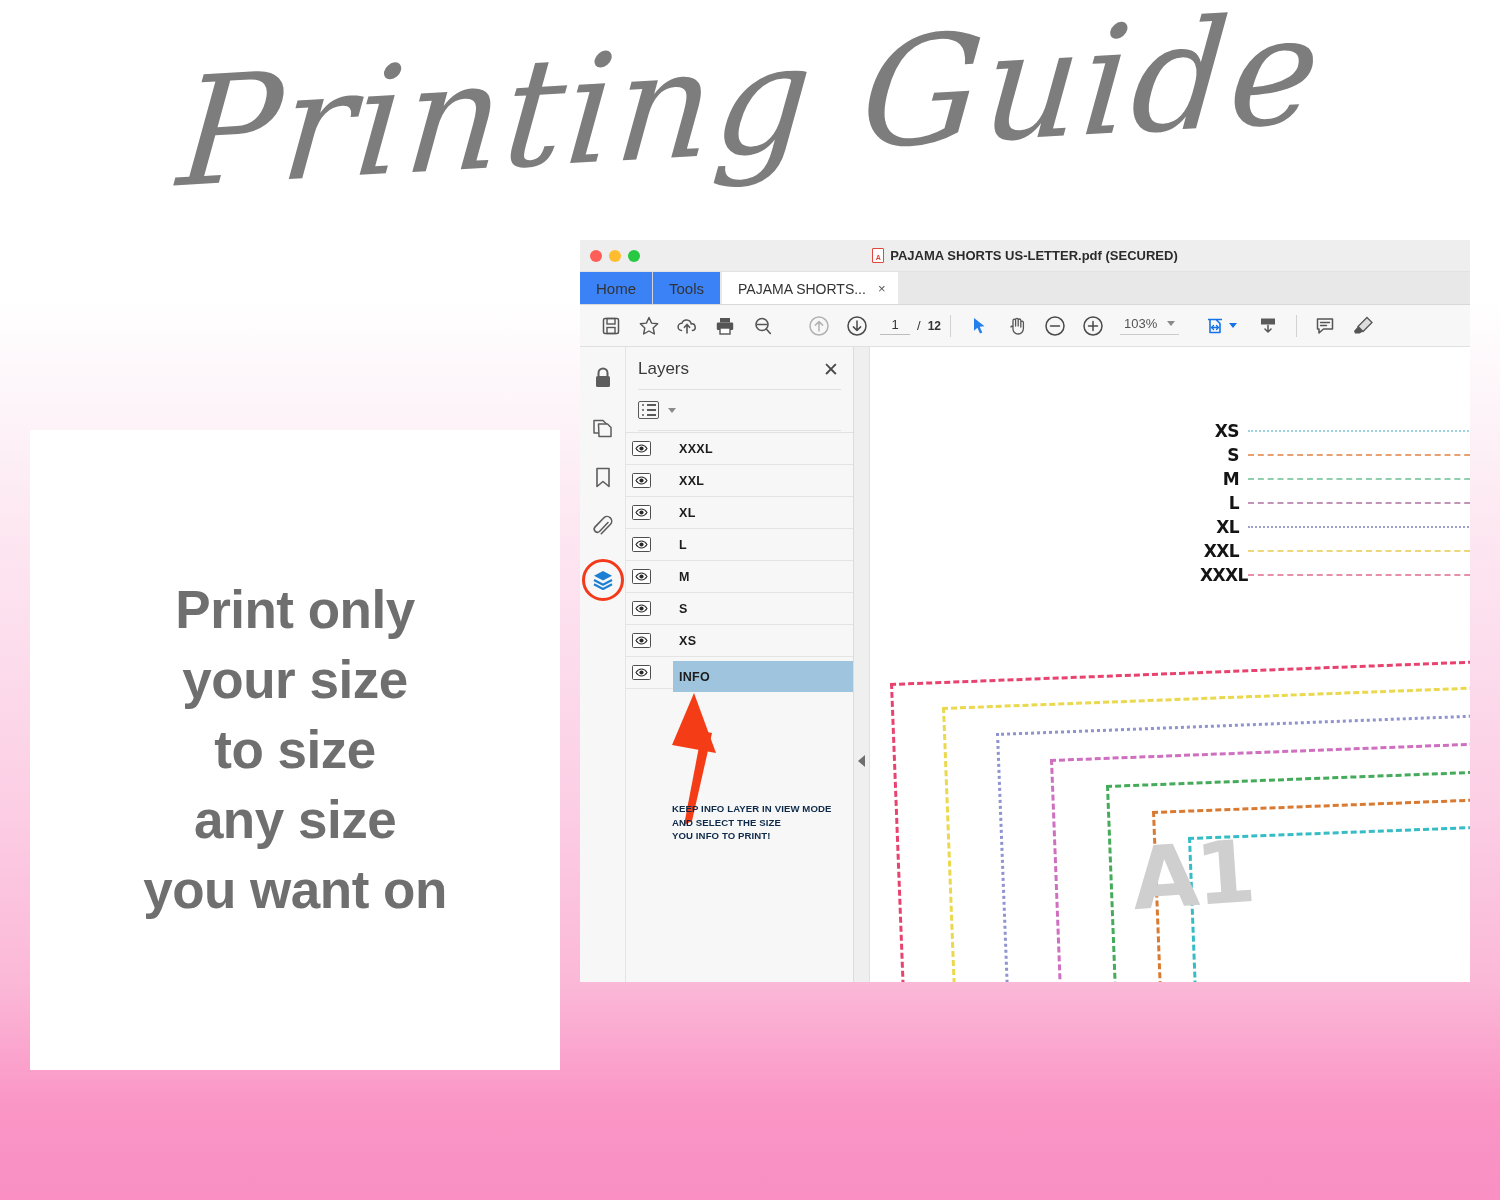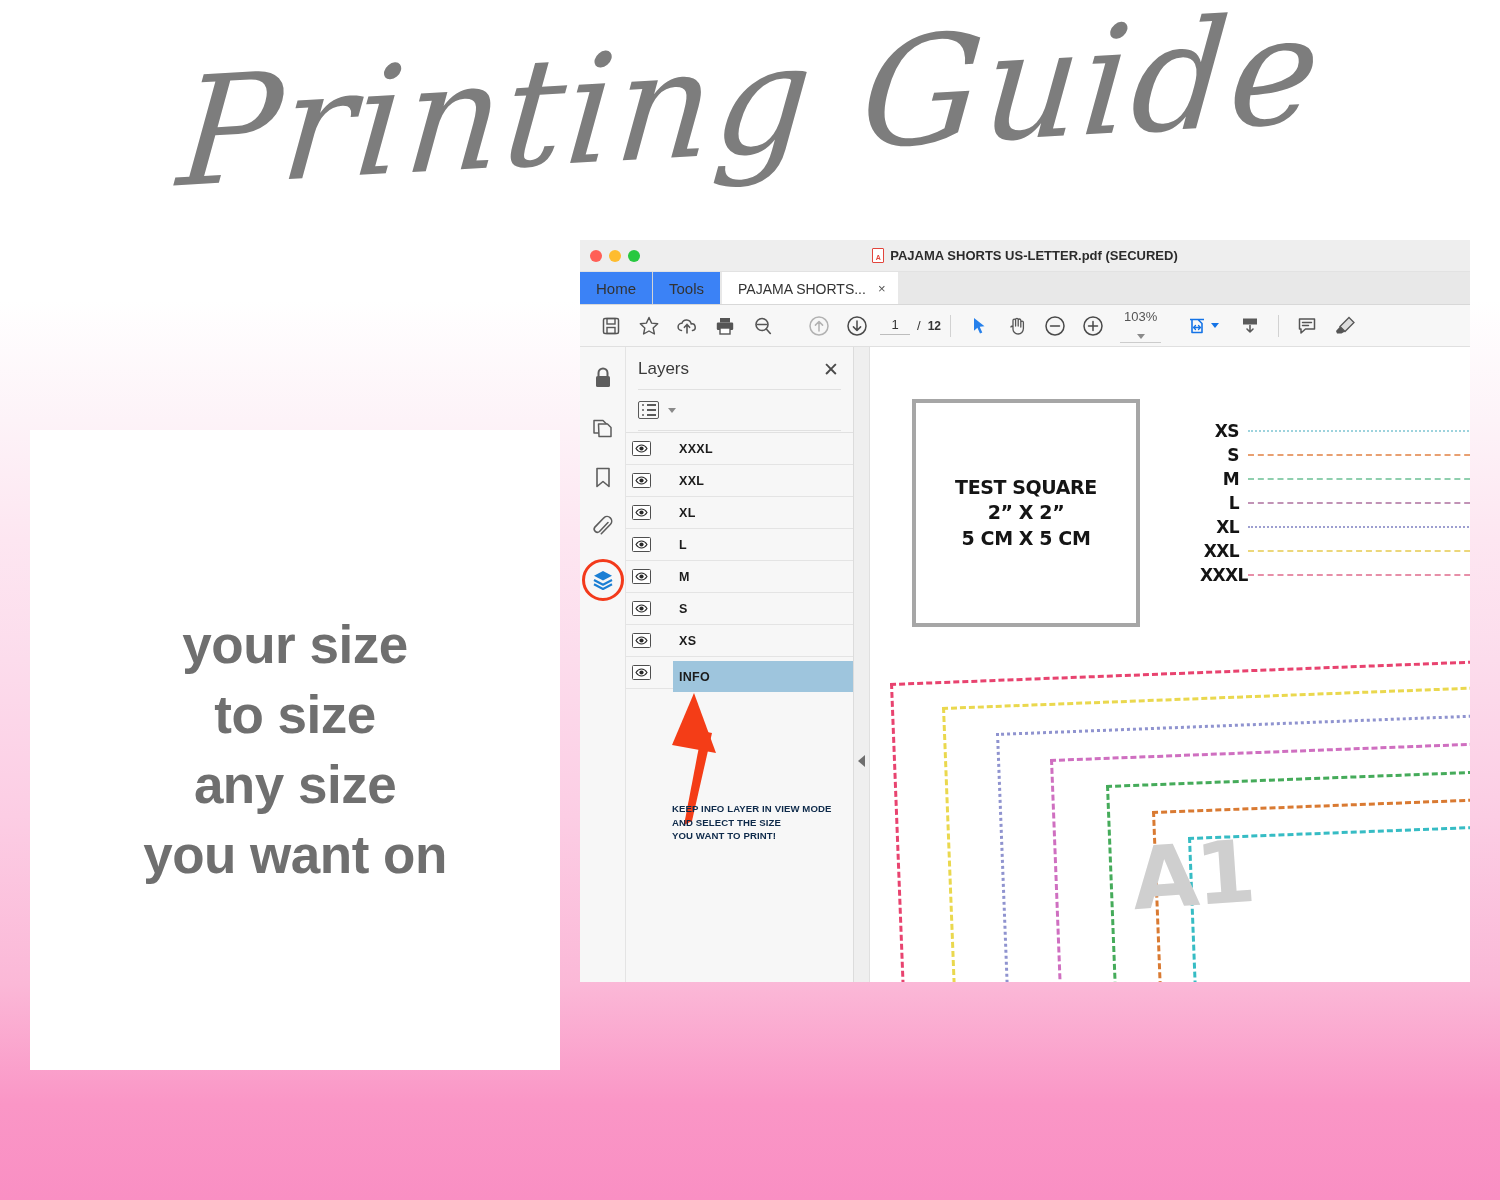--- a/index.html
+++ b/index.html
@@ -113,21 +113,21 @@
   }
   #page-current {
     width: 30px; text-align: center; border: none;
     border-bottom: 1px solid #bdbdbd; background: transparent;
     font-size: 13px; color: #333; font-family: "Liberation Sans", sans-serif;
     padding-bottom: 2px;
   }
   #page-total { font-weight: bold; font-size: 12px; color: #333; }
   #zoom-box {
     display: flex; align-items: center; gap: 10px; margin-left: 8px;
-    border-bottom: 1px solid #ccc; padding: 0 4px 3px 4px; flex-direction: column;
+    border-bottom: 1px solid #ccc; padding: 0 4px 3px 4px;
   }
   #zoom-value { font-size: 13px; color: #555; }
   .caret-dn {
     width: 0; height: 0; border-left: 4.5px solid transparent;
     border-right: 4.5px solid transparent; border-top: 5px solid #8a8a8a;
   }
 
   
   #win-body { display: flex; height: calc(935px - 32px - 33px - 42px); }
 
@@ -241,20 +241,21 @@
 </style>
 </head>
 <body>
 
 <div id="title-wrap">
   <div id="title-script">Printing Guide</div>
 </div>
 
 <div id="info-card">
   <div id="info-card-text">
+      <div>Print only</div>
       <div>your size</div>
       <div>to size</div>
       <div>any size</div>
       <div>you want on</div>
     </div>
 </div>
 
 <div id="acrobat-window">
 
   <div id="titlebar">
@@ -531,37 +532,30 @@
   </div>
         </div>
 
       <svg id="ann-arrow" width="80" height="140" viewBox="0 0 80 140">
         <path d="M20 138 L38 44 L48 46 L28 134 Z" fill="#f43d17"></path>
         <path d="M30 6 L8 58 L52 66 Z" fill="#f43d17"></path>
       </svg>
       <div id="ann-note">
           <div>KEEP INFO LAYER IN VIEW MODE</div>
           <div>AND SELECT THE SIZE</div>
-          <div>YOU WANT TO PRINT!</div>
+          <div>YOU INFO TO PRINT!</div>
         </div>
     </div>
 
     <div id="collapse-bar">
       <span class="tri-left"></span>
     </div>
 
     <div id="docview">
 
-      <div id="test-square">
-        <div id="test-square-text">
-            <div>TEST SQUARE</div>
-            <div>2” X 2”</div>
-            <div>5 CM X 5 CM</div>
-          </div>
-      </div>
 
       <div id="size-legend">
   <div class="legend-row">
     <span class="legend-lbl">XS</span>
     <span class="legend-line" style="border-top-style:dotted;border-top-color:#9dd3dd;"></span>
   </div>
   <div class="legend-row">
     <span class="legend-lbl">S</span>
     <span class="legend-line" style="border-top-style:dashed;border-top-color:#e8a071;"></span>
   </div>

